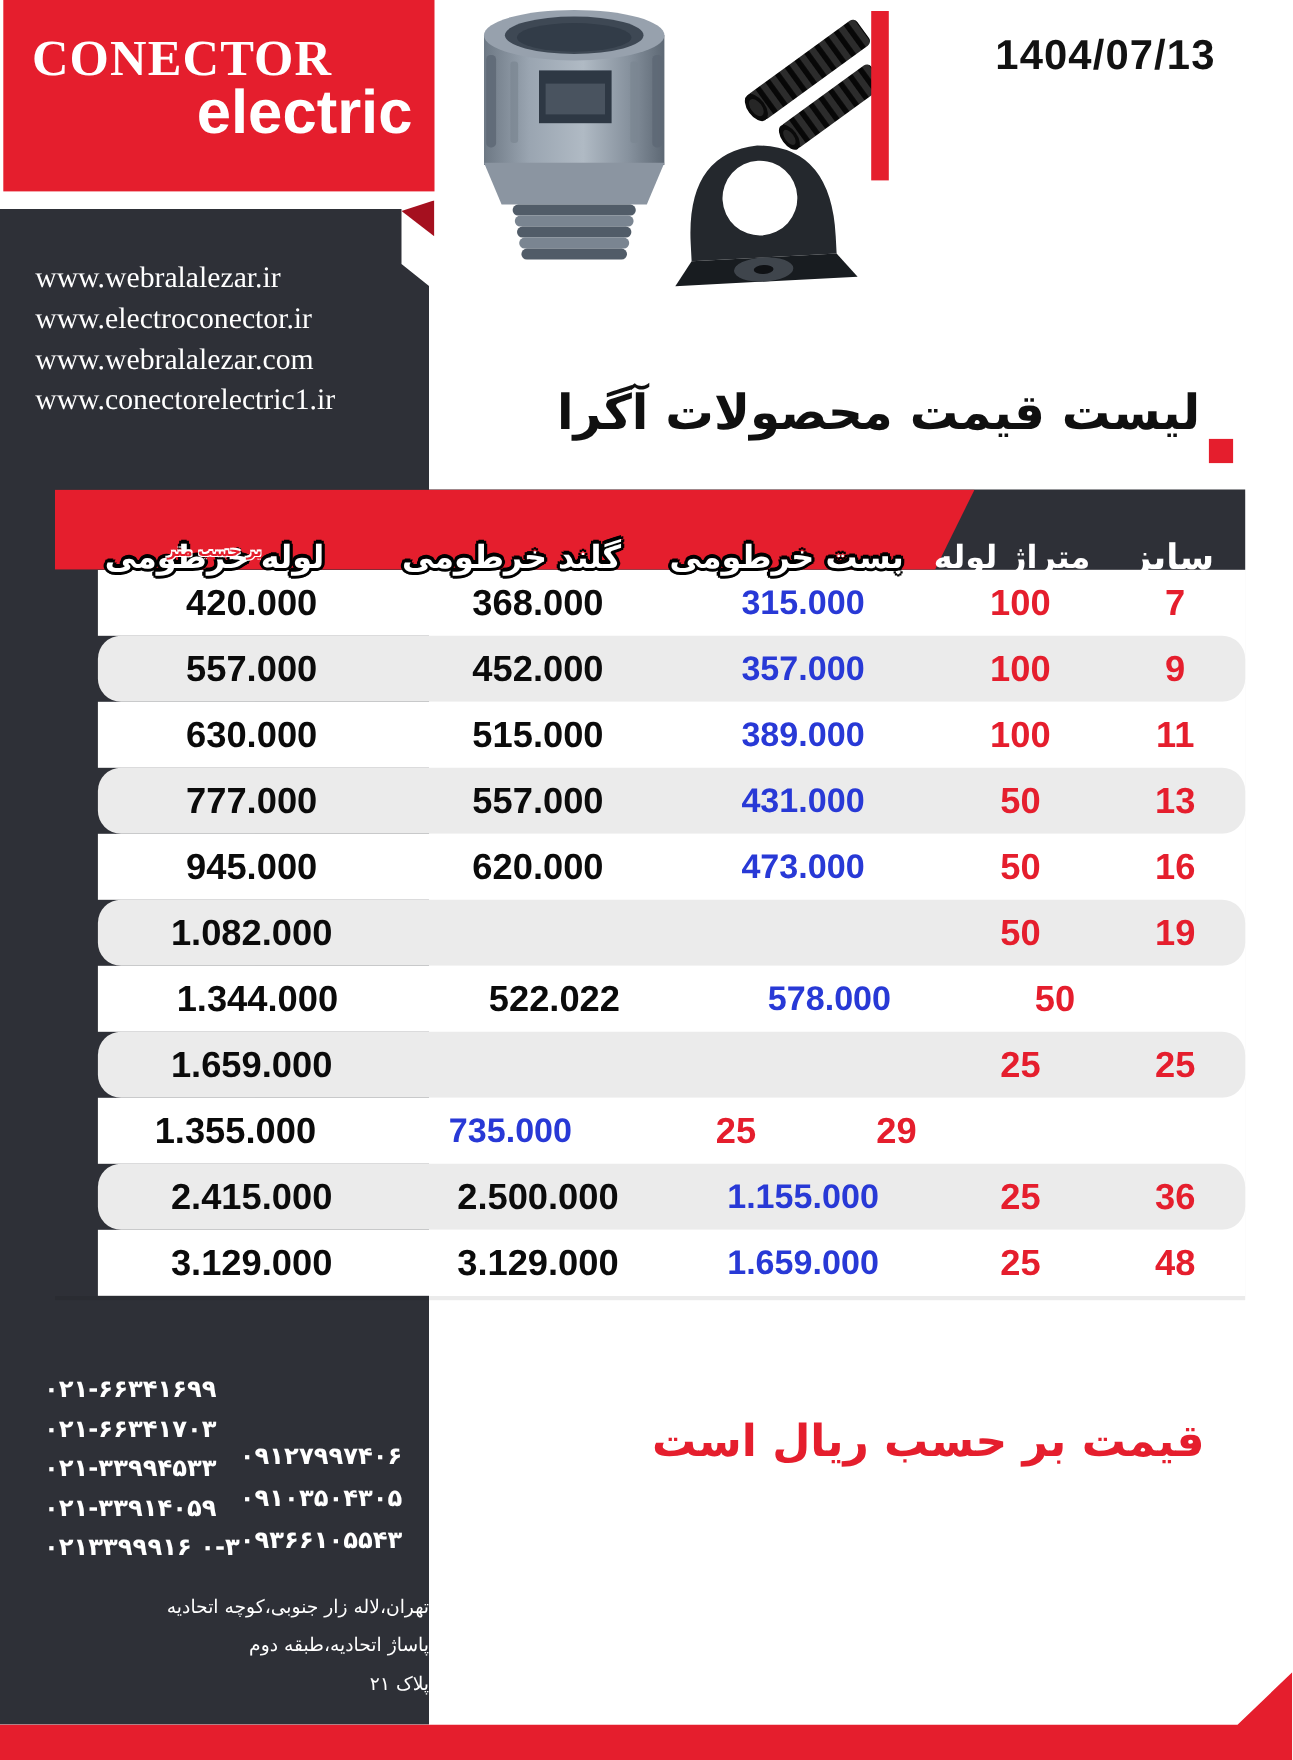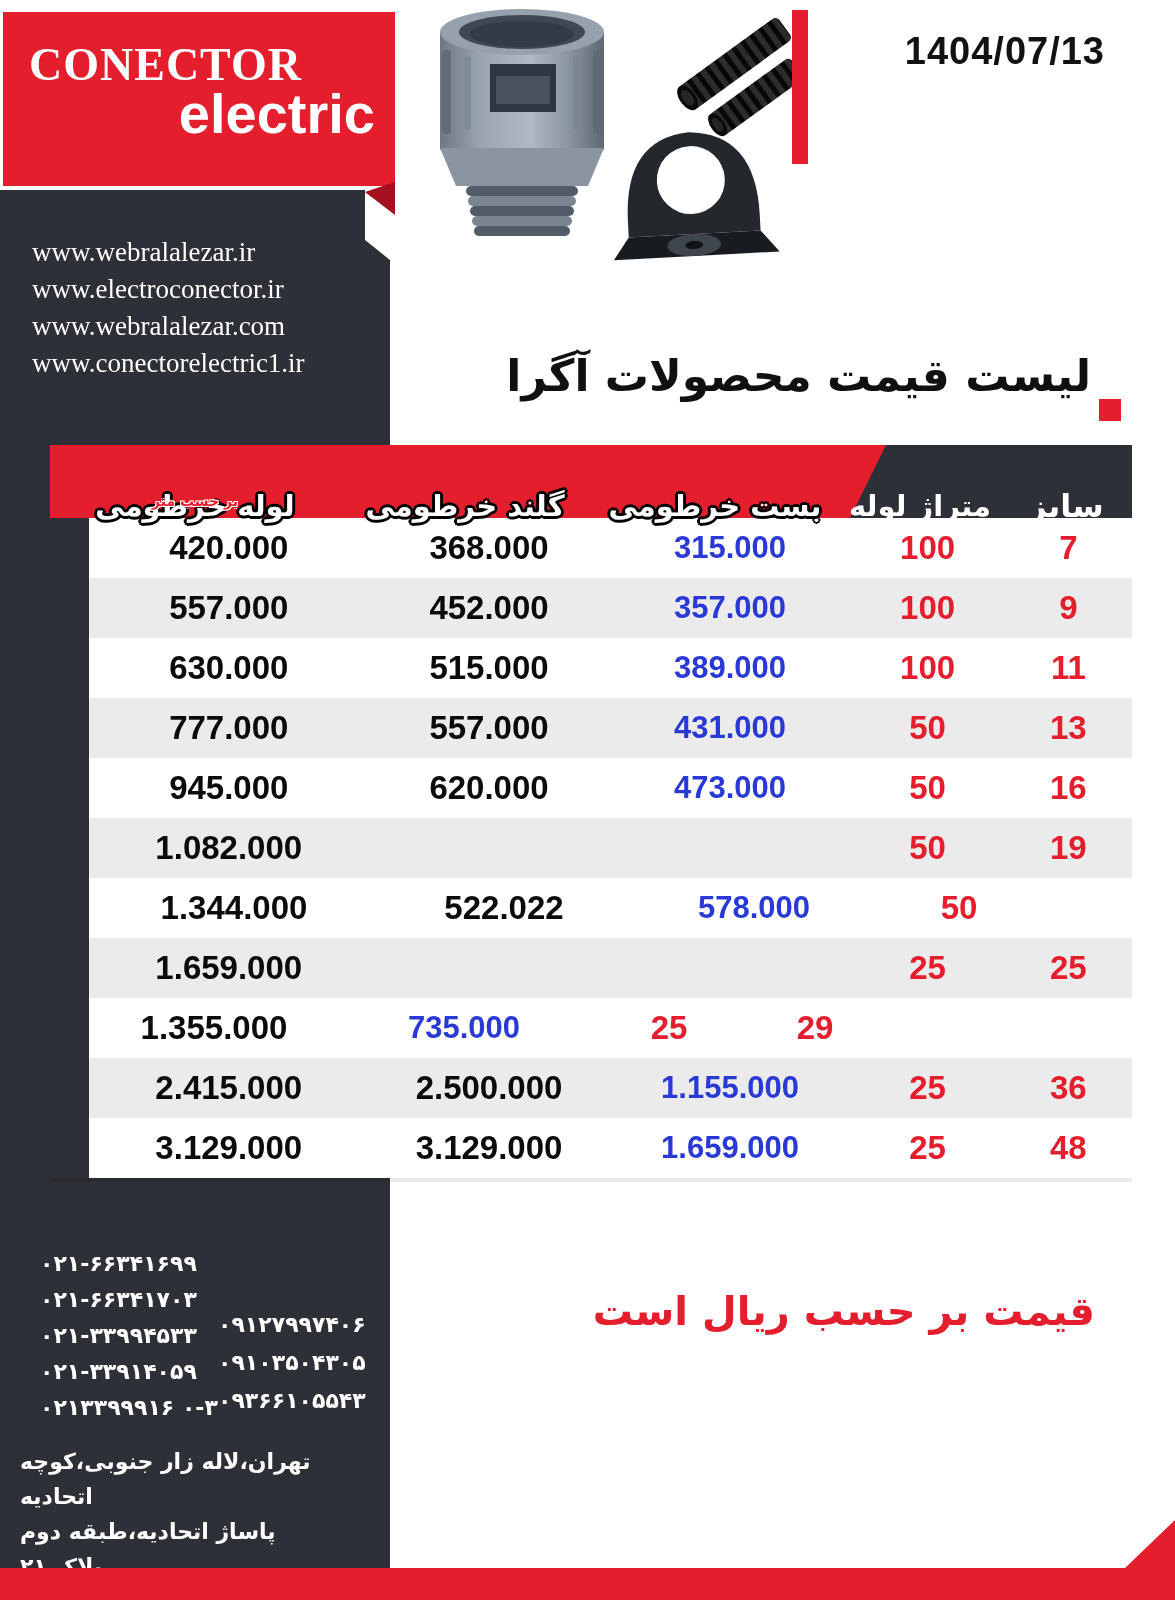--- a/index.html
+++ b/index.html
@@ -14,21 +14,21 @@
     width:1175px;height:1600px;position:relative;background:#ffffff;
     overflow:hidden;font-family:"Liberation Sans",sans-serif;
   }
   
   .dark-panel{
     position:absolute;left:0;top:190px;width:390px;height:1378px;
     background:var(--dark);z-index:1;
     clip-path:polygon(0 0,365px 0,365px 50px,390px 70px,390px 1378px,0 1378px);
   }
   
-  .logo-box{position:absolute;left:3px;top:12px;width:392px;height:174px;background:var(--red);z-index:3;}
+  .logo-box{position:absolute;left:3px;top:0;width:392px;height:174px;background:var(--red);z-index:3;}
   .logo-line1{font-family:"Liberation Serif",serif;font-weight:bold;color:#fff;font-size:46px;letter-spacing:1px;margin:26px 0 0 26px;}
   .logo-line2{font-family:Liberation Sans, sans-serif;font-weight:bold;color:#fff;font-size:56px;text-align:right;margin:-10px 20px 0 0;}
   .logo-fold{position:absolute;left:365px;top:182px;width:30px;height:33px;background:var(--red-dark);
     clip-path:polygon(0 30%,100% 0,100% 100%);z-index:3;}
   
   .websites{position:absolute;left:32px;top:234px;z-index:2;font-family:"Liberation Serif",serif;
     font-size:27px;line-height:37px;color:#fff;white-space:nowrap;}
   
   .date{position:absolute;top:30px;right:70px;font-size:38px;font-weight:bold;color:#121212;z-index:2;letter-spacing:1px;}
   
@@ -48,38 +48,38 @@
     -3px 0 0 #000,3px 0 0 #000,0 -3px 0 #000,0 3px 0 #000;}
   .th-tube{left:0;width:290px;padding-bottom:14px;}
   .th-gland{left:290px;width:250px;}
   .th-clamp{left:540px;width:250px;}
   .th-meter{left:790px;width:160px;}
   .th-size{left:950px;width:132px;font-size:32px;}
   .th-sub{position:absolute;left:0;top:48px;width:290px;text-align:center;font-size:14px;font-weight:bold;
     color:var(--red);font-family:"DejaVu Sans",sans-serif;
     text-shadow:-1px -1px 0 #fff,1px -1px 0 #fff,-1px 1px 0 #fff,1px 1px 0 #fff;}
   .row{display:flex;height:60px;background:#fff;margin-left:39px;}
-  .row.alt{background:var(--row-alt);}
+  .row.alt{background:var(--row-alt);border-radius:21px;}
   .cell{display:flex;align-items:center;justify-content:center;font-weight:bold;white-space:nowrap;}
   .c-tube{width:290px;font-size:33px;color:#0b0b0b;}
   .c-gland{width:250px;font-size:33px;color:#0b0b0b;}
   .c-clamp{width:250px;font-size:31px;color:var(--blue);}
   .c-meter{width:160px;font-size:33px;color:var(--red);}
   .c-size{width:132px;font-size:33px;color:var(--red);}
   
   .note{position:absolute;top:1288px;right:80px;direction:rtl;font-family:"DejaVu Sans",sans-serif;
     font-weight:bold;font-size:40px;color:var(--red);z-index:2;white-space:nowrap;}
   
   .phones-a{position:absolute;left:40px;top:1246px;z-index:2;color:#fff;font-weight:bold;font-size:22px;
     line-height:36px;font-family:"DejaVu Sans",sans-serif;direction:ltr;letter-spacing:1px;white-space:nowrap;}
   .phones-b{position:absolute;left:218px;top:1306px;z-index:2;color:#fff;font-weight:bold;font-size:22px;
     line-height:38px;font-family:"DejaVu Sans",sans-serif;direction:ltr;letter-spacing:1px;white-space:nowrap;}
   
-  .address{position:absolute;left:20px;top:1444px;width:370px;text-align:left;z-index:2;color:#fff;
-    font-family:"DejaVu Sans",sans-serif;font-weight:bold;font-size:22px;line-height:35px;direction:rtl;}
+  .address{position:absolute;left:20px;top:1444px;width:370px;text-align:right;z-index:2;color:#fff;
+    font-family:"DejaVu Sans",sans-serif;font-weight:normal;font-size:17px;line-height:35px;direction:rtl;}
   
   .footer-red{position:absolute;left:0;top:1520px;width:1175px;height:80px;background:var(--red);z-index:2;
     clip-path:polygon(0 60%,1125px 60%,1175px 0,1175px 100%,0 100%);}
 </style>
 </head>
 <body>
 
 <div class="dark-panel"></div>
 
 <div class="logo-box">

